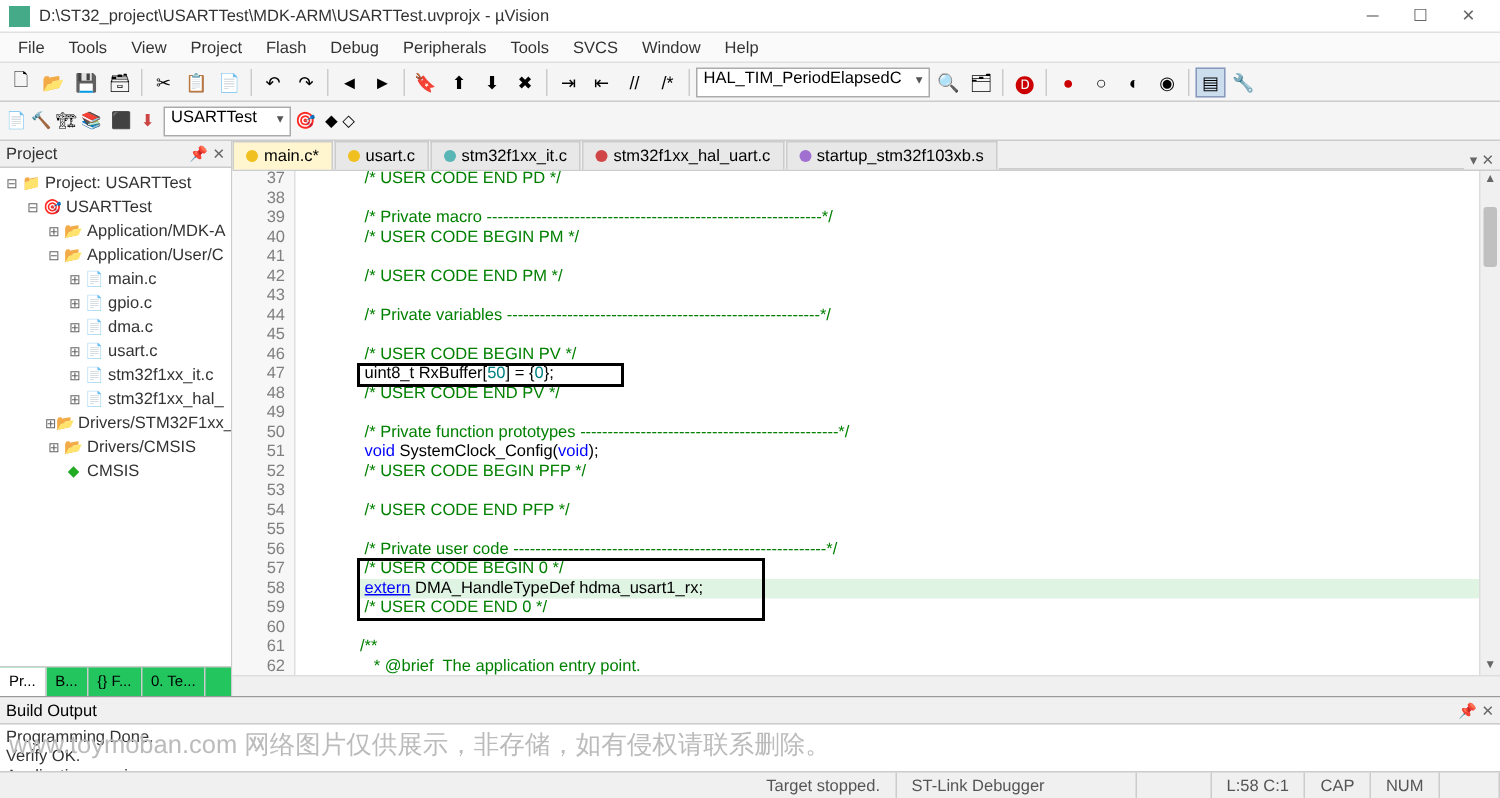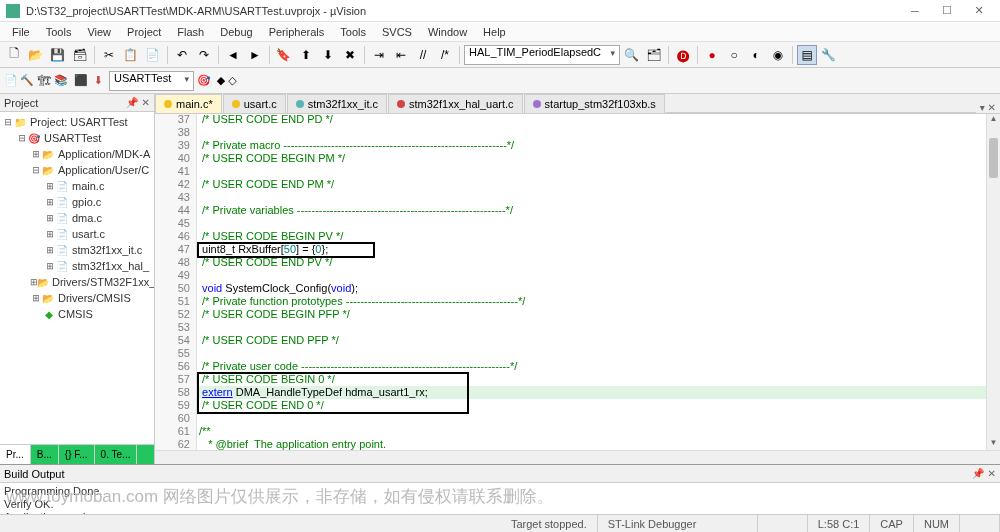--- a/index.html
+++ b/index.html
@@ -53,21 +53,21 @@
     .editor-tab .dot { width: 8px; height: 8px; border-radius: 50%; }
     .dot-yellow { background: #f0c020; }
     .dot-teal { background: #5ab5b5; }
     .dot-red { background: #d04545; }
     .dot-purple { background: #a070d0; }
     .editor-tabs .filler { flex: 1; border-bottom: 1px solid #ccc; }
     .editor-tabs .tab-ctrl { padding: 0 4px; font-size: 10px; color: #666; cursor: pointer; }
     
     .code-area { flex: 1; display: flex; overflow: hidden; font-family: Consolas, monospace; font-size: 12px; background: #fff; position: relative; align-items: center; }
     .gutter { width: 42px; background: #f7f7f7; text-align: right; padding-right: 6px; color: #808080; border-right: 1px solid #e0e0e0; line-height: 13px; }
-    .code { flex: 1; line-height: 13px; position: relative; }
+    .code { flex: 1; line-height: 13px; position: relative; margin-left: 41px; }
     .code-line { padding-left: 2px; height: 13px; white-space: pre; }
     .code-line.hl { background: #e0f4e4; }
     .c-comment { color: #008000; }
     .c-keyword { color: #0000ff; text-decoration: underline; }
     .c-type { color: #0000ff; }
     .c-num { color: #008080; }
     .scrollbar-v { position: absolute; right: 0; top: 0; bottom: 0; width: 14px; background: #f0f0f0; border-left: 1px solid #ddd; }
     .scrollbar-v .thumb { position: absolute; left: 2px; right: 2px; top: 24px; height: 40px; background: #c0c0c0; border-radius: 2px; }
     .scrollbar-v .arrow { position: absolute; left: 0; right: 0; height: 12px; text-align: center; font-size: 8px; color: #666; }
     .scrollbar-h { height: 14px; background: #f0f0f0; border-top: 1px solid #ddd; }
@@ -318,22 +318,22 @@
           <div class="code-line"> <span class="c-comment">/* USER CODE BEGIN PM */</span></div>
           <div class="code-line"> </div>
           <div class="code-line"> <span class="c-comment">/* USER CODE END PM */</span></div>
           <div class="code-line"> </div>
           <div class="code-line"> <span class="c-comment">/* Private variables ---------------------------------------------------------*/</span></div>
           <div class="code-line"> </div>
           <div class="code-line"> <span class="c-comment">/* USER CODE BEGIN PV */</span></div>
           <div class="code-line"> uint8_t RxBuffer[<span class="c-num">50</span>] = {<span class="c-num">0</span>};</div>
           <div class="code-line"> <span class="c-comment">/* USER CODE END PV */</span></div>
           <div class="code-line"> </div>
+          <div class="code-line"> <span class="c-comment">/* Private function prototypes -----------------------------------------------*/</span></div>
           <div class="code-line"> <span class="c-type">void</span> SystemClock_Config(<span class="c-type">void</span>);</div>
-          <div class="code-line"> <span class="c-comment">/* Private function prototypes -----------------------------------------------*/</span></div>
           <div class="code-line"> <span class="c-comment">/* USER CODE BEGIN PFP */</span></div>
           <div class="code-line"> </div>
           <div class="code-line"> <span class="c-comment">/* USER CODE END PFP */</span></div>
           <div class="code-line"> </div>
           <div class="code-line"> <span class="c-comment">/* Private user code ---------------------------------------------------------*/</span></div>
           <div class="code-line"> <span class="c-comment">/* USER CODE BEGIN 0 */</span></div>
           <div class="code-line hl"> <span class="c-keyword">extern</span> DMA_HandleTypeDef hdma_usart1_rx;</div>
           <div class="code-line"> <span class="c-comment">/* USER CODE END 0 */</span></div>
           <div class="code-line"> </div>
           <div class="code-line"><span class="c-comment">/**</span></div>

